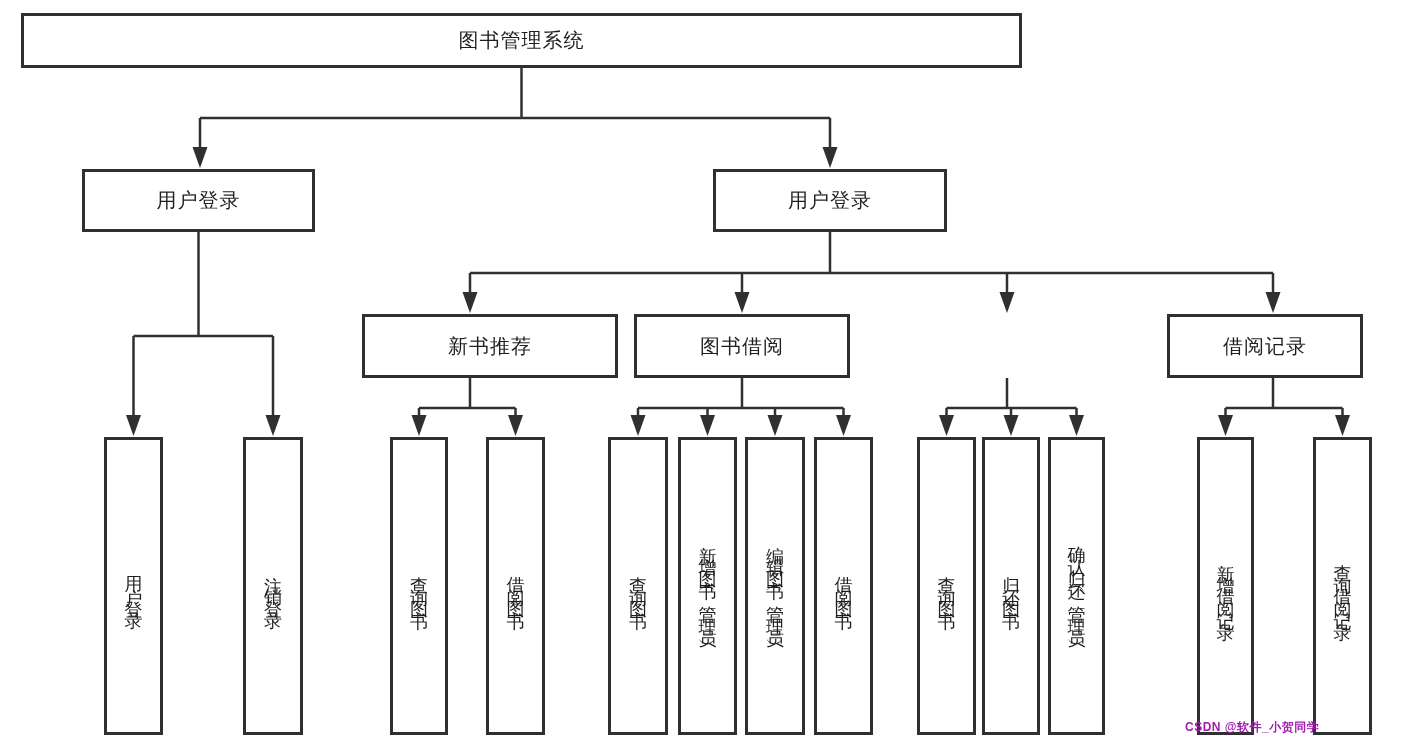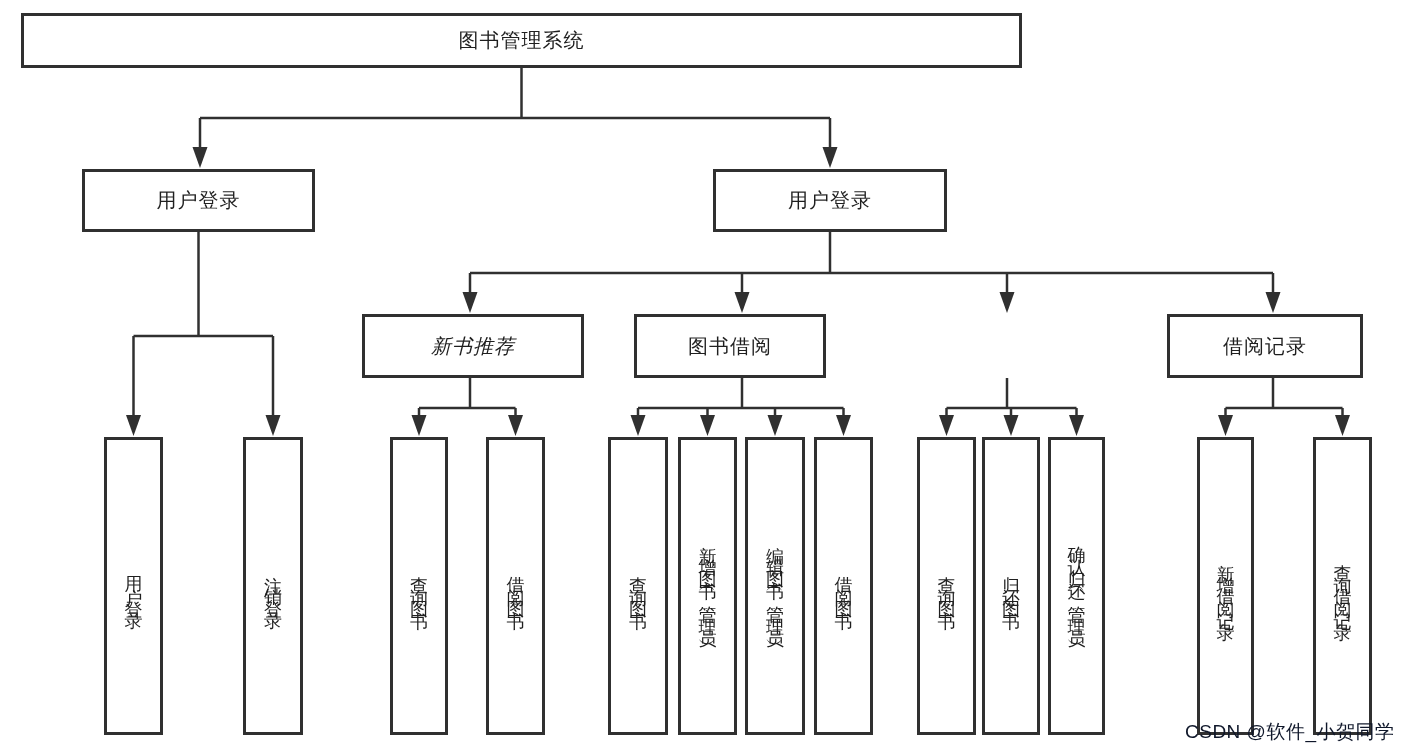--- a/index.html
+++ b/index.html
@@ -38,25 +38,26 @@
     text-orientation: mixed;
     font-size: 18px;
     line-height: 1;
     letter-spacing: 12px;
     color: #1f1f1f;
   }
   .watermark {
     position: absolute;
     left: 1185px;
     top: 719px;
-    font-size: 19px;
-    color: #0f172a;
+    font-size: 12px;
+    color: #a21caf;
     z-index: 3;
     white-space: nowrap;
     letter-spacing: 0.5px;
+    font-weight: bold;
   }
 </style>
 </head>
 <body>
 
 <div class="canvas">
 
   <svg class="connectors" viewBox="0 0 1405 747" xmlns="http://www.w3.org/2000/svg">
     <defs>
       <polygon id="arr" points="-7.5,-21 7.5,-21 0,0" fill="#303030"></polygon>
@@ -130,24 +131,24 @@
     <span>图书管理系统</span>
   </div>
 
   <div class="node h-node l2" style="left:82px; width:233px;">
     <span>用户登录</span>
   </div>
   <div class="node h-node l2" style="left:713px; width:234px;">
     <span>用户登录</span>
   </div>
 
-  <div class="node h-node l3" style="left:362px; width:222px;font-style:italic;">
+  <div class="node h-node l3" style="left:362px; width:256px;">
     <span>新书推荐</span>
   </div>
-  <div class="node h-node l3" style="left:634px; width:192px;">
+  <div class="node h-node l3" style="left:634px; width:216px;">
     <span>图书借阅</span>
   </div>
   <div class="node h-node l3" style="left:1167px; width:196px;">
     <span>借阅记录</span>
   </div>
 
   <div class="node v-node leaf" style="left:104px; width:59px;">
     <span>用户登录</span>
   </div>
   <div class="node v-node leaf" style="left:243px; width:60px;">

